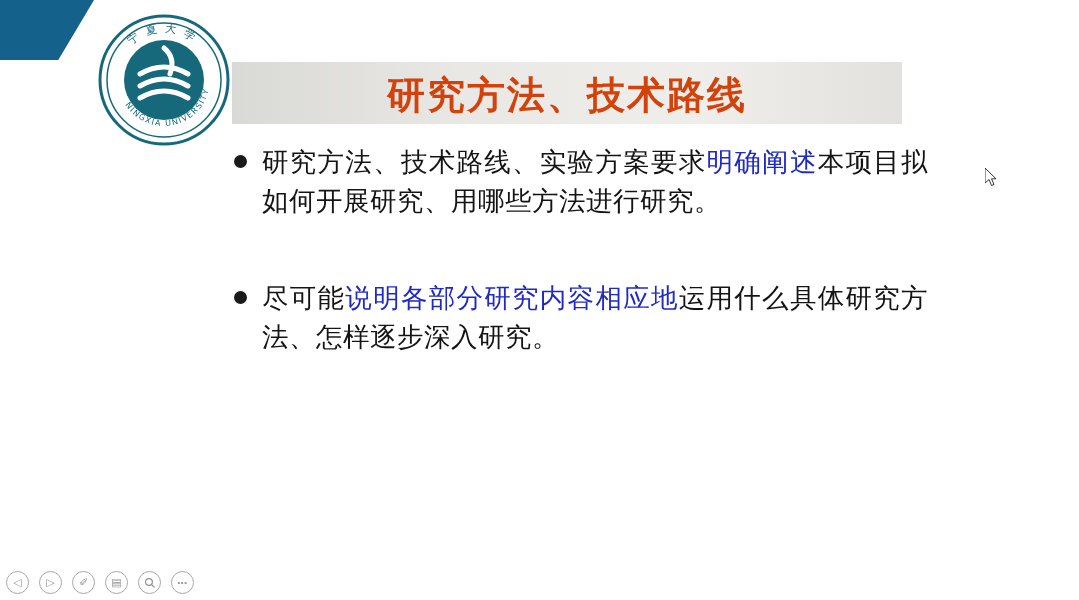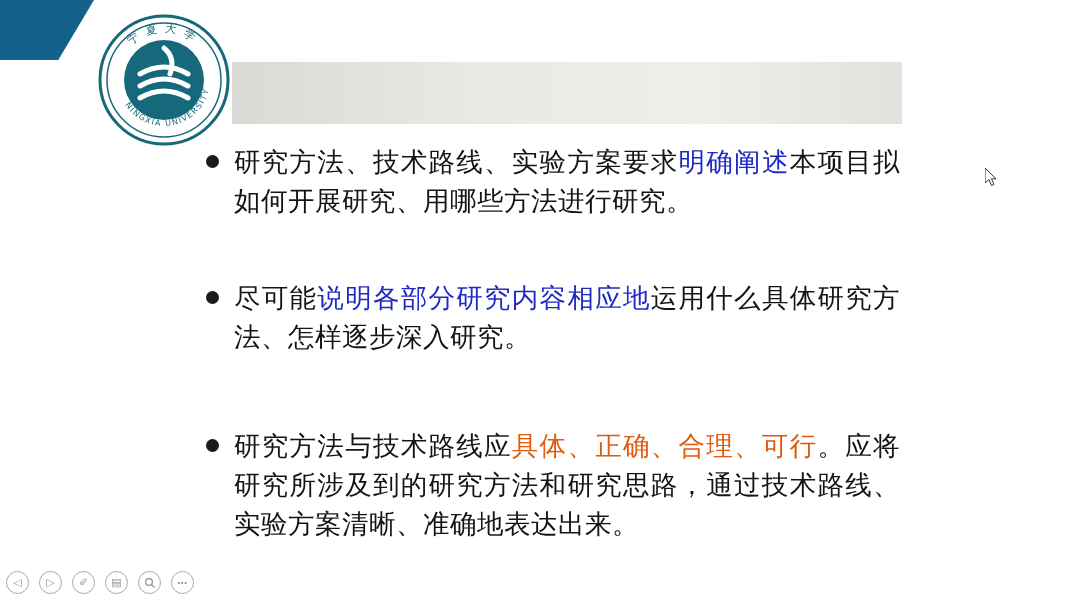--- a/index.html
+++ b/index.html
@@ -63,21 +63,21 @@
     font-size: 38px;
     font-weight: bold;
     color: #d2420a;
     letter-spacing: 2px;
     white-space: nowrap;
   }
 
   
   .bullets {
     position: absolute;
-    left: 200px;
+    left: 228px;
     top: 142px;
     width: 700px;
   }
   .bullet-row {
     position: relative;
     padding-left: 34px;
     margin-bottom: 46px;
   }
   .bullet-row:last-child { margin-bottom: 0; }
   .bullet-dot {
@@ -162,43 +162,38 @@
       <text font-family="DejaVu Sans, sans-serif" font-size="11" fill="#16697a" letter-spacing="2">
         <textPath href="#arcTop" startOffset="26%">宁 夏 大 学</textPath>
       </text>
       <text font-family="DejaVu Sans, sans-serif" font-size="8" fill="#16697a" letter-spacing="1.4">
         <textPath href="#arcBottom" startOffset="18%">NINGXIA UNIVERSITY</textPath>
       </text>
     </svg>
   </div>
 
   <div class="title-band"></div>
+  <div class="slide-title">研究方法、技术路线</div>
 
   <div class="bullets">
 
     <div class="bullet-row" id="b1">
       <span class="bullet-dot"></span>
       <div class="bullet-text">
         <span>研究方法、技术路线、实验方案要求</span><span class="hl-blue">明确阐述</span><span>本项目拟如何开展研究、用哪些方法进行研究。</span>
       </div>
     </div>
 
     <div class="bullet-row" id="b2">
       <span class="bullet-dot"></span>
       <div class="bullet-text">
         <span>尽可能</span><span class="hl-blue">说明各部分研究内容相应地</span><span>运用什么具体研究方法、怎样逐步深入研究。</span>
       </div>
     </div>
 
-    <div class="bullet-row" id="b3">
-      <span class="bullet-dot"></span>
-      <div class="bullet-text">
-        <span>研究方法与技术路线应</span><span class="hl-orange">具体、正确、合理、可行</span><span>。应将研究所涉及到的研究方法和研究思路，通过技术路线、实验方案清晰、准确地表达出来。</span>
-      </div>
-    </div>
 
   </div>
 
   <div class="toolbar">
     <button class="tool-btn">
       <span>◁</span>
     </button>
     <button class="tool-btn">
       <span>▷</span>
     </button>

